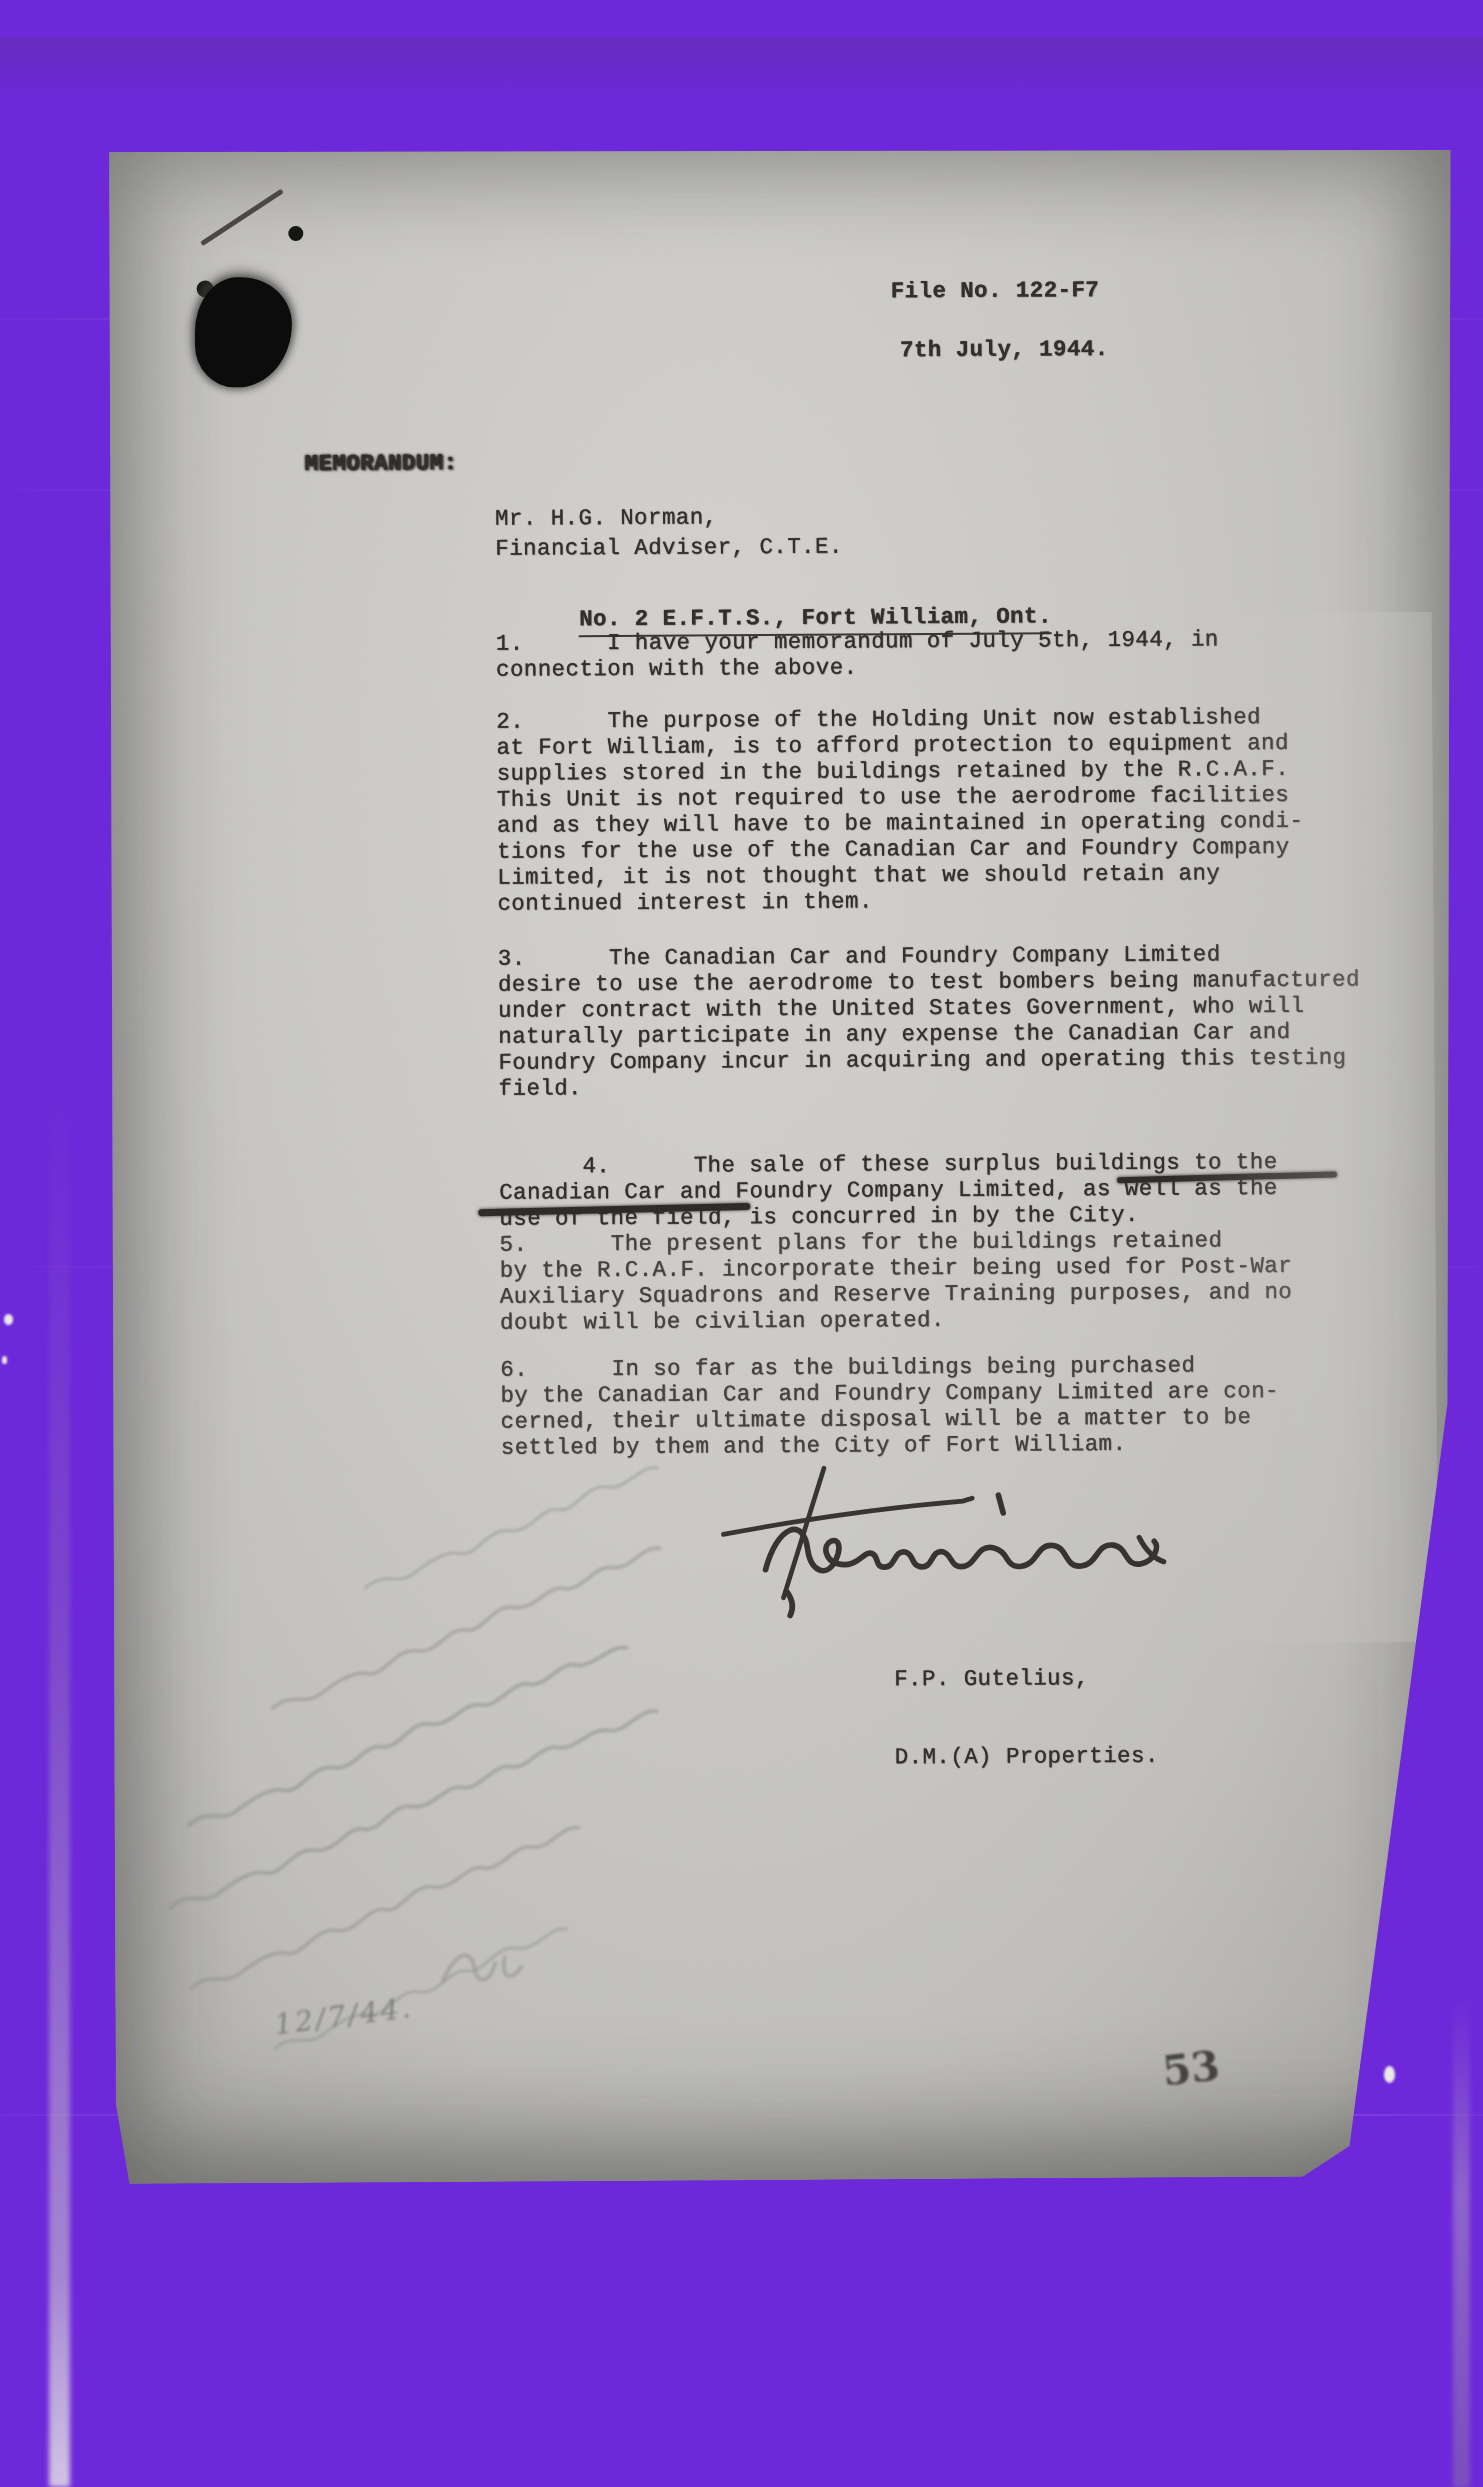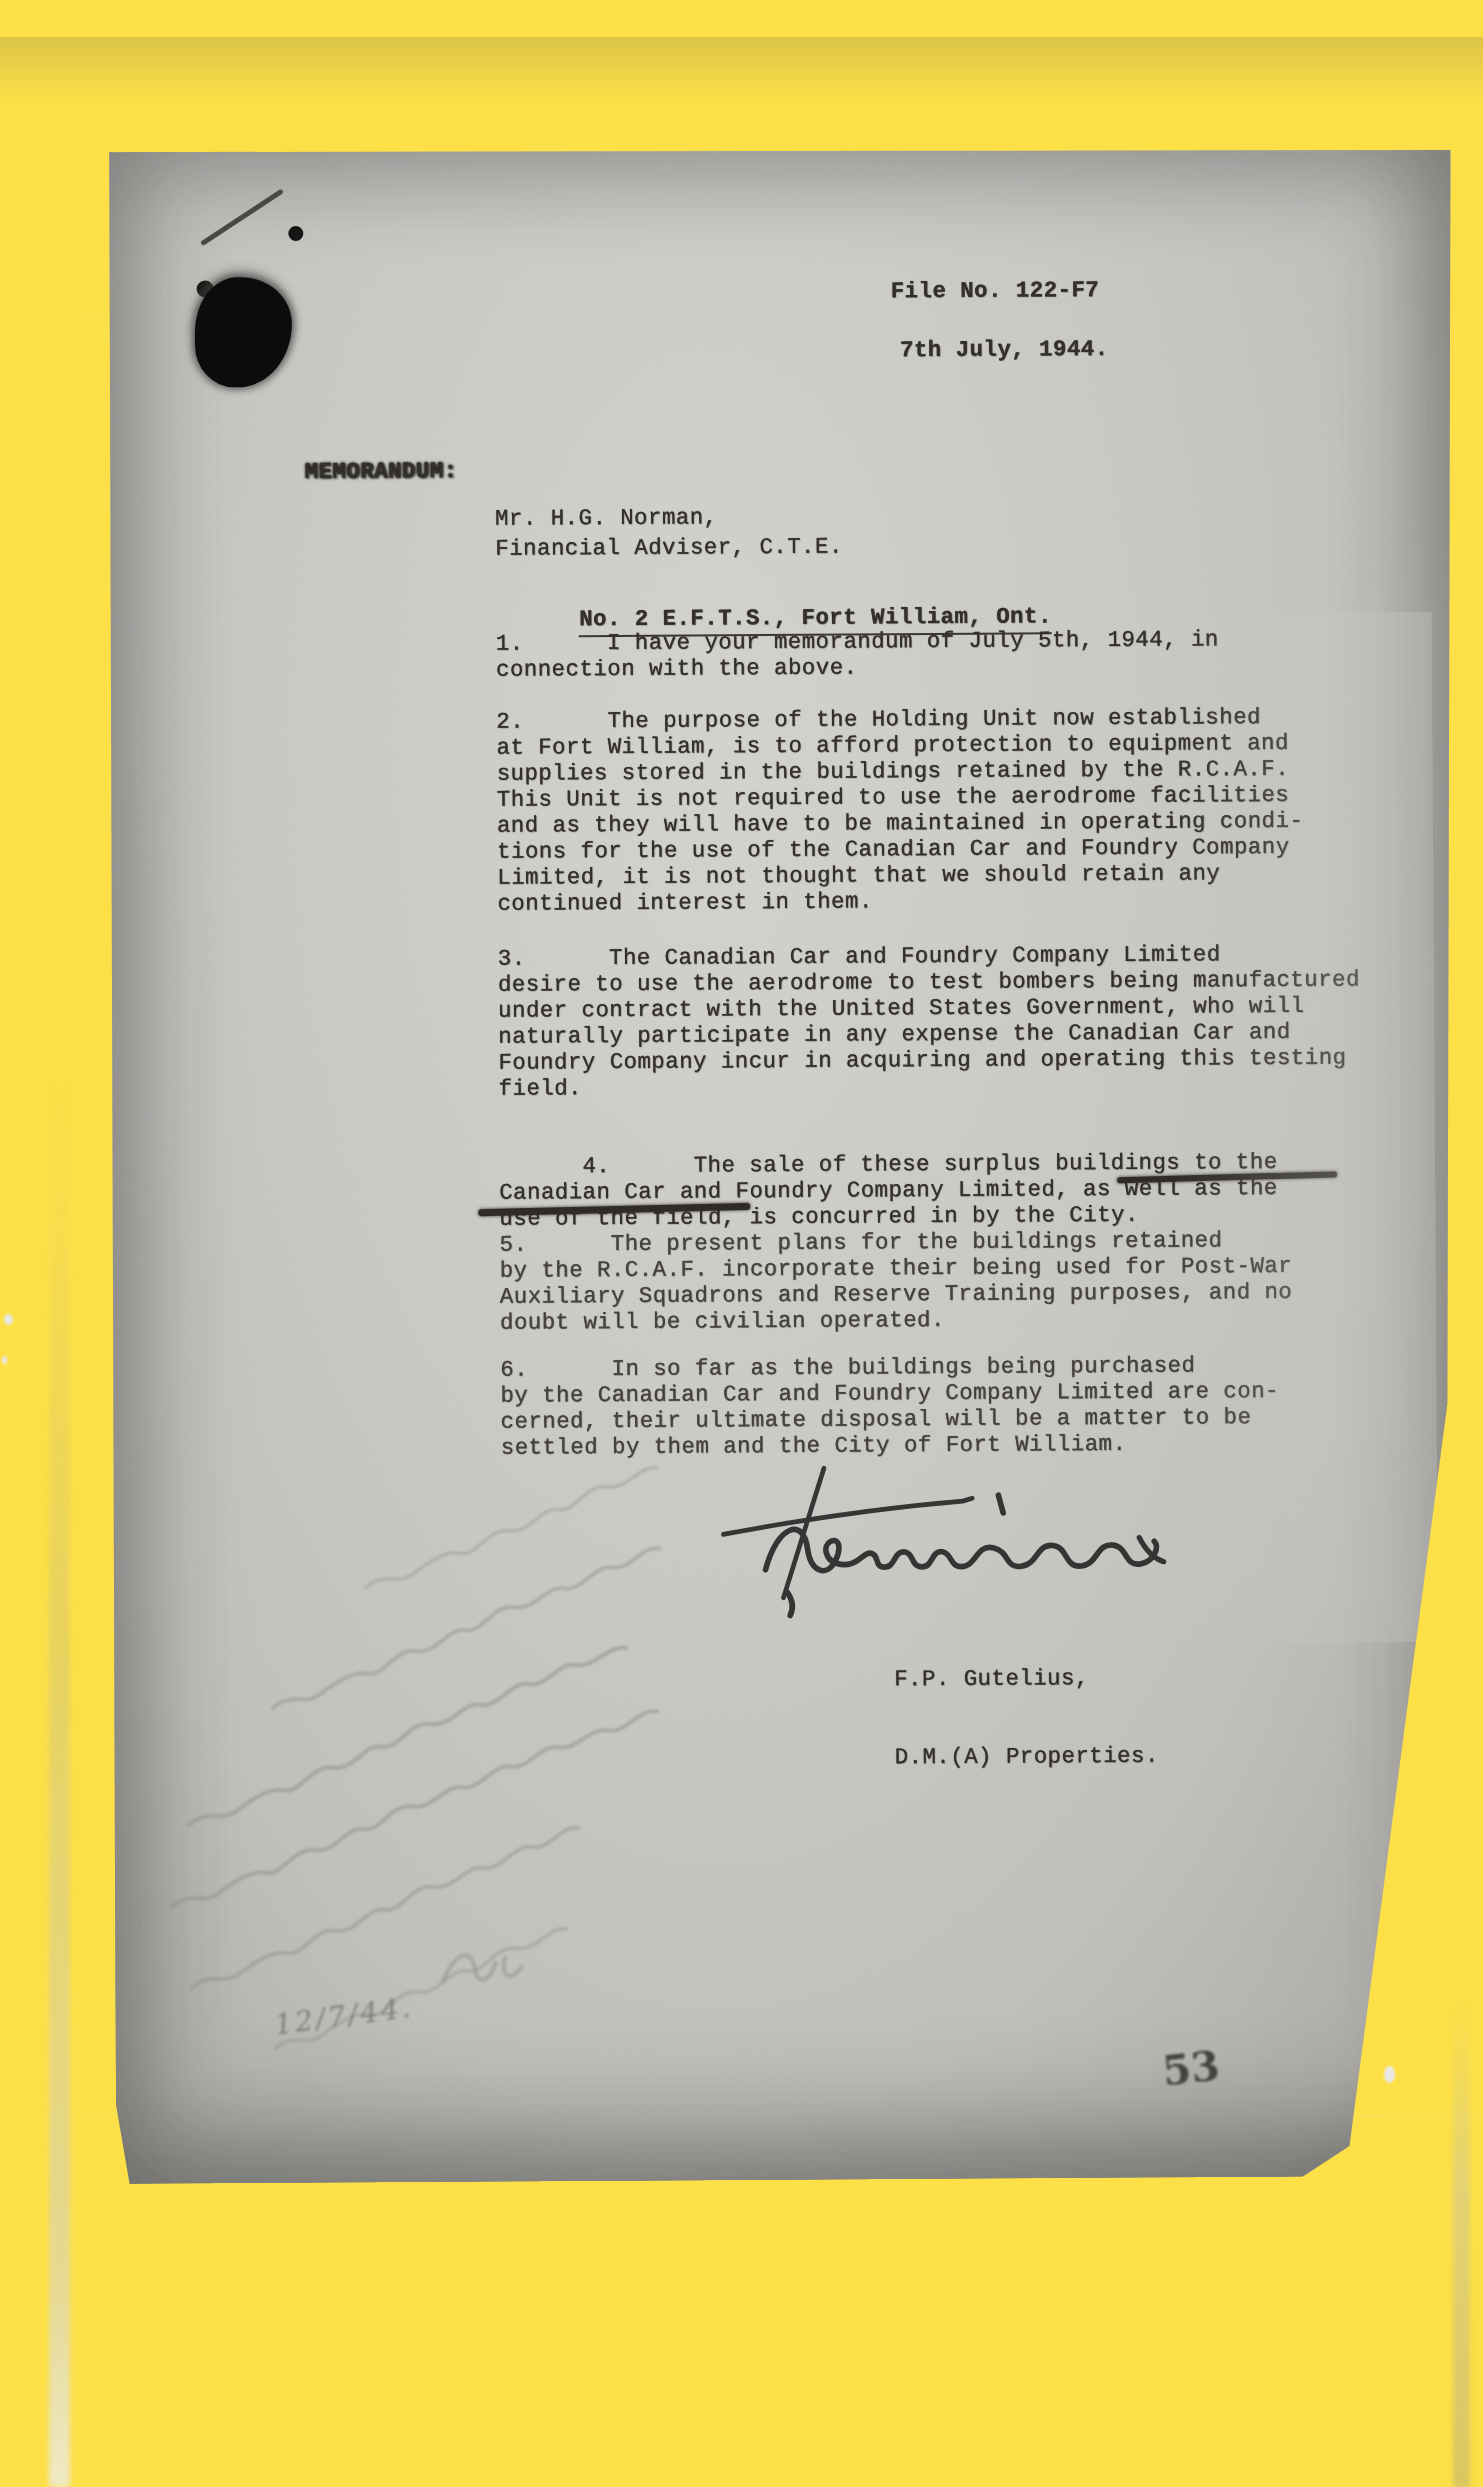--- a/index.html
+++ b/index.html
@@ -1,16 +1,16 @@
 <!DOCTYPE html>
 <html style="font-size:15px"><head>
 <meta charset="utf-8">
 <style>
   html,body{margin:0;padding:0;background:#000;}
-  .stage{position:relative;width:1483px;height:2487px;background:#fde047;overflow:hidden;
+  .stage{position:relative;width:1483px;height:2487px;background:#6d28d9;overflow:hidden;
          font-family:"Liberation Sans",sans-serif;}
   
   .film-smudge{position:absolute;left:-28px;top:234px;width:155px;height:506px;
 ature    background:radial-gradient(ellipse at 40% 40%, rgba(150,150,148,.55), rgba(110,110,108,.35) 55%, rgba(30,30,30,0) 75%);
     filter:blur(13px);}
   .film-band-top{position:absolute;left:0;top:37px;width:100%;height:66px;
     background:linear-gradient(180deg, rgba(70,70,70,.18), rgba(0,0,0,0));}
   .scratch{position:absolute;left:0;height:1.9px;width:100%;
     background:linear-gradient(90deg, rgba(220,220,215,.05), rgba(230,230,225,.4) 30%, rgba(235,235,230,.5) 70%, rgba(220,220,215,.08));
     opacity:.45;}
@@ -87,21 +87,21 @@
       <rect width="100%" height="100%" filter="url(#g)"></rect>
     </svg>
 
     <div class="blot-line"></div>
     <div class="blot-dot" style="left:184px;top:75px;width:15px;height:15px"></div>
     <div class="blot-dot" style="left:92px;top:129px;width:17px;height:17px"></div>
     <div class="blot"></div>
 
     <div class="typed bold" style="left:786px;top:131px">File No. 122-F7</div>
     <div class="typed bold" style="left:795px;top:190px">7th July, 1944.</div>
-    <div class="typed bold" style="left:199px;top:308px;text-shadow:0 0 2.8px rgba(25,24,22,.95),1.4px 0.9px 2.3px rgba(25,24,22,.7),-0.9px 0 1.9px rgba(25,24,22,.55)">MEMORANDUM:</div>
+    <div class="typed bold" style="left:199px;top:300px;text-shadow:0 0 2.8px rgba(25,24,22,.95),1.4px 0.9px 2.3px rgba(25,24,22,.7),-0.9px 0 1.9px rgba(25,24,22,.55)">MEMORANDUM:</div>
 
     <div class="typed" style="left:389px;top:354px;line-height:30px">Mr. H.G. Norman,
 Financial Adviser, C.T.E.</div>
 
     <div class="typed bold subject" style="left:389px;top:431px">
       <span>No. 2 E.F.T.S., Fort William, Ont.</span>
     </div>
 
     <div class="typed para" style="top:481px">1.      I have your memorandum of July 5th, 1944, in
 connection with the above.</div>

